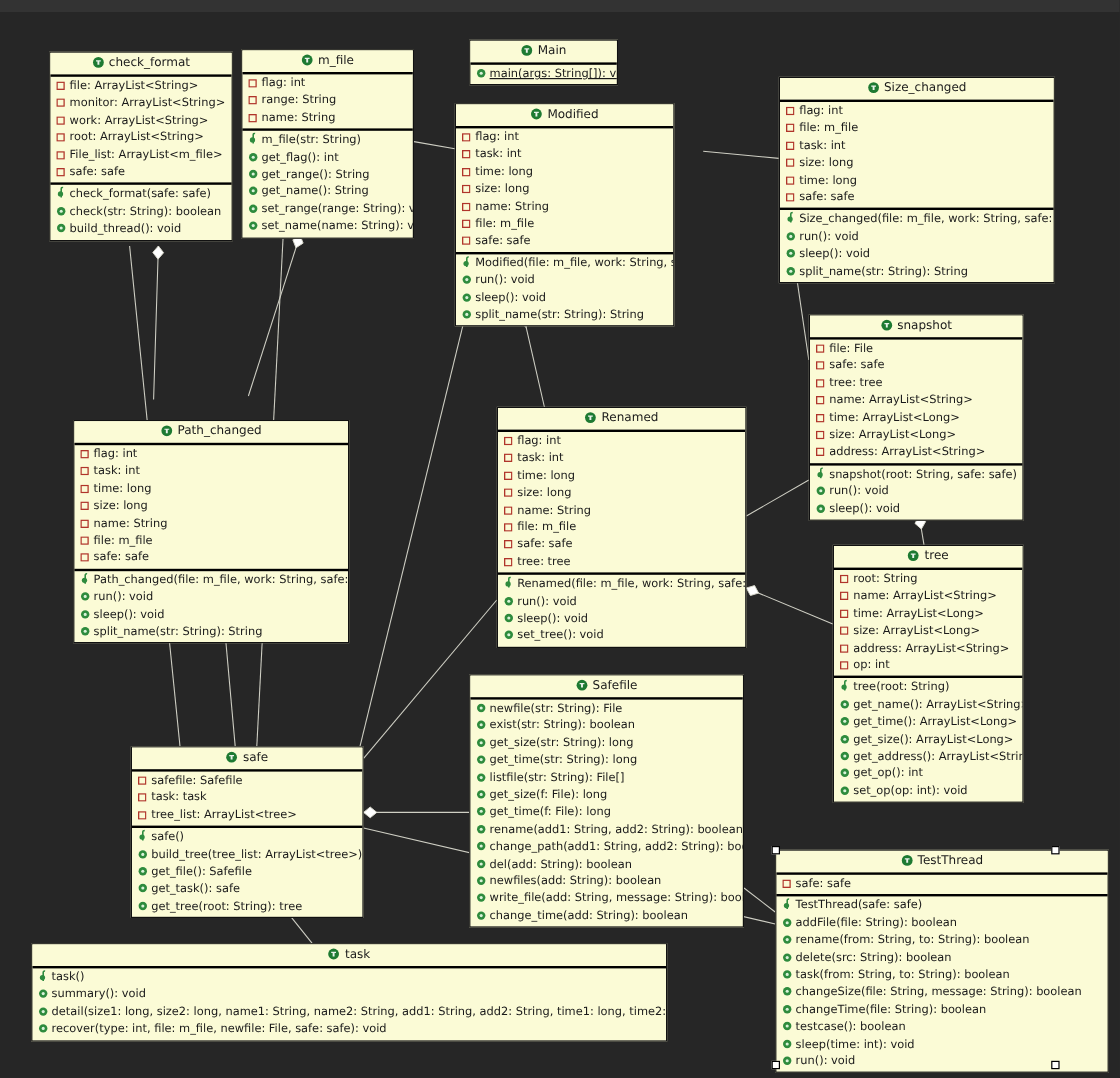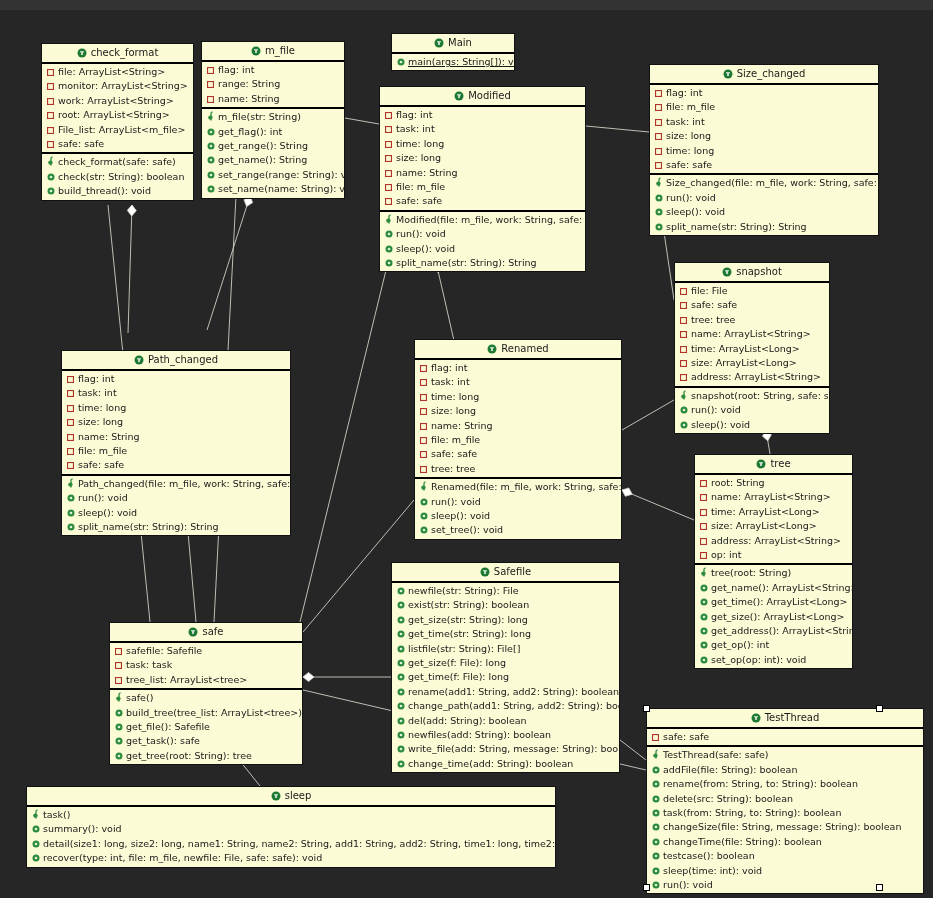--- a/index.html
+++ b/index.html
@@ -145,21 +145,21 @@
               <circle cx="5" cy="5" r="4.5" fill="#1e7a32"></circle>
               <path d="M3 3.2 H7 V4.2 H5.8 V7 H4.2 V4.2 H3 Z" fill="#ffffff" opacity="0.9"></path>
             </svg></span><span>Main</span></div>
         <div class="sect last">
           <div class="row"><span class="gi"><svg width="8" height="8" viewBox="0 0 8 8">
                 <circle cx="4" cy="4" r="3.5" fill="#2e8b3d"></circle>
                 <circle cx="4" cy="4" r="1.3" fill="#d9f2d9"></circle>
               </svg></span><span style="text-decoration:underline;">main(args: String[]): void</span></div>
         </div>
       </div>
-      <div class="uml" style="left: 379px; top: 86px; width: 207px;">
+      <div class="uml" style="left: 379px; top: 86px; width: 183px;">
         <div class="hdr"><span class="cicon"><svg width="10" height="10" viewBox="0 0 10 10">
               <circle cx="5" cy="5" r="4.5" fill="#1e7a32"></circle>
               <path d="M3 3.2 H7 V4.2 H5.8 V7 H4.2 V4.2 H3 Z" fill="#ffffff" opacity="0.9"></path>
             </svg></span><span>Modified</span></div>
         <div class="sect">
           <div class="row"><span class="gi"><svg width="7" height="7" viewBox="0 0 7 7">
                 <rect x="0.5" y="0.5" width="6" height="6" fill="none" stroke="#b0342a" stroke-width="1.2"></rect>
               </svg></span><span>flag: int</span></div>
           <div class="row"><span class="gi"><svg width="7" height="7" viewBox="0 0 7 7">
                 <rect x="0.5" y="0.5" width="6" height="6" fill="none" stroke="#b0342a" stroke-width="1.2"></rect>
@@ -236,21 +236,21 @@
           <div class="row"><span class="gi"><svg width="8" height="8" viewBox="0 0 8 8">
                 <circle cx="4" cy="4" r="3.5" fill="#2e8b3d"></circle>
                 <circle cx="4" cy="4" r="1.3" fill="#d9f2d9"></circle>
               </svg></span><span style="">sleep(): void</span></div>
           <div class="row"><span class="gi"><svg width="8" height="8" viewBox="0 0 8 8">
                 <circle cx="4" cy="4" r="3.5" fill="#2e8b3d"></circle>
                 <circle cx="4" cy="4" r="1.3" fill="#d9f2d9"></circle>
               </svg></span><span style="">split_name(str: String): String</span></div>
         </div>
       </div>
-      <div class="uml" style="left: 674px; top: 262px; width: 156px;">
+      <div class="uml" style="left: 674px; top: 262px; width: 179px;">
         <div class="hdr"><span class="cicon"><svg width="10" height="10" viewBox="0 0 10 10">
               <circle cx="5" cy="5" r="4.5" fill="#1e7a32"></circle>
               <path d="M3 3.2 H7 V4.2 H5.8 V7 H4.2 V4.2 H3 Z" fill="#ffffff" opacity="0.9"></path>
             </svg></span><span>snapshot</span></div>
         <div class="sect">
           <div class="row"><span class="gi"><svg width="7" height="7" viewBox="0 0 7 7">
                 <rect x="0.5" y="0.5" width="6" height="6" fill="none" stroke="#b0342a" stroke-width="1.2"></rect>
               </svg></span><span>file: File</span></div>
           <div class="row"><span class="gi"><svg width="7" height="7" viewBox="0 0 7 7">
                 <rect x="0.5" y="0.5" width="6" height="6" fill="none" stroke="#b0342a" stroke-width="1.2"></rect>
@@ -588,21 +588,21 @@
           <div class="row"><span class="gi"><svg width="8" height="8" viewBox="0 0 8 8">
                 <circle cx="4" cy="4" r="3.5" fill="#2e8b3d"></circle>
                 <circle cx="4" cy="4" r="1.3" fill="#d9f2d9"></circle>
               </svg></span><span style="">run(): void</span></div>
         </div>
       </div>
       <div class="uml" style="left: 26px; top: 786px; width: 530px;">
         <div class="hdr"><span class="cicon"><svg width="10" height="10" viewBox="0 0 10 10">
               <circle cx="5" cy="5" r="4.5" fill="#1e7a32"></circle>
               <path d="M3 3.2 H7 V4.2 H5.8 V7 H4.2 V4.2 H3 Z" fill="#ffffff" opacity="0.9"></path>
-            </svg></span><span>sleep</span></div>
+            </svg></span><span>task</span></div>
         <div class="sect last">
           <div class="row"><span class="gi"><svg width="9" height="10" viewBox="0 0 9 10">
                 <path d="M4 9.5 L4 2.5 Q4 1 5.6 1.2" fill="none" stroke="#2e8b3d" stroke-width="1.3"></path>
                 <circle cx="3.4" cy="6.6" r="2.2" fill="#2e8b3d"></circle>
               </svg></span><span style="">task()</span></div>
           <div class="row"><span class="gi"><svg width="8" height="8" viewBox="0 0 8 8">
                 <circle cx="4" cy="4" r="3.5" fill="#2e8b3d"></circle>
                 <circle cx="4" cy="4" r="1.3" fill="#d9f2d9"></circle>
               </svg></span><span style="">summary(): void</span></div>
           <div class="row"><span class="gi"><svg width="8" height="8" viewBox="0 0 8 8">

